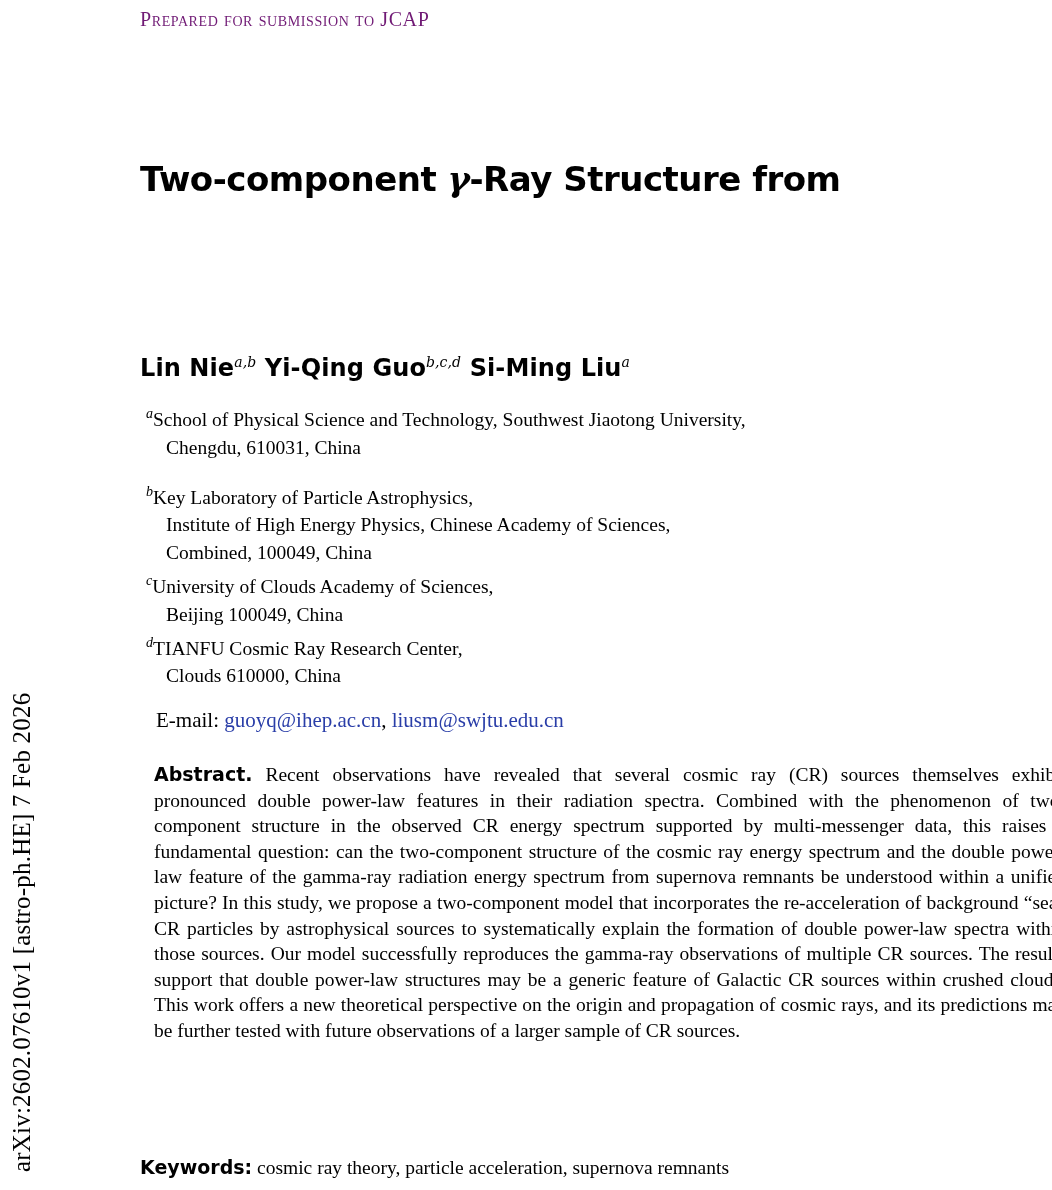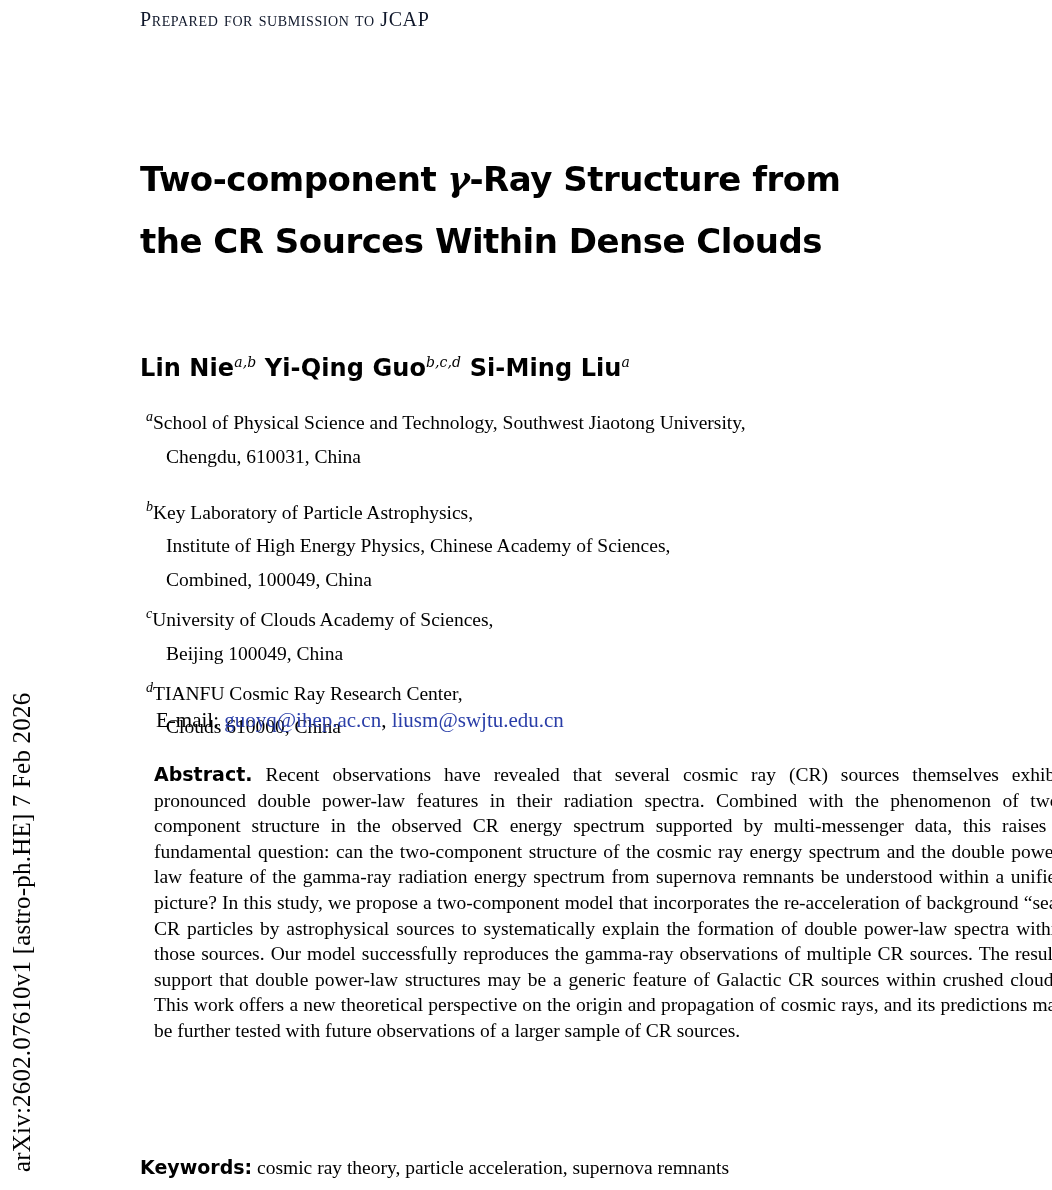--- a/index.html
+++ b/index.html
@@ -46,21 +46,21 @@
     height: 1190px;
   }
 
   .journal-line {
     position: absolute;
     left: 0px;
     top: 8px;
     font-variant: small-caps;
     font-size: 20px;
     letter-spacing: 0.6px;
-    color: #0f172a;
+    color: #701a75;
   }
 
   .title {
     position: absolute;
     left: 0px;
     top: 148px;
     width: 912px;
     font-family: "DejaVu Sans", sans-serif;
     font-weight: bold;
     font-size: 34px;
@@ -91,21 +91,21 @@
     font-family: "DejaVu Serif", serif;
     vertical-align: super;
   }
 
   .affils {
     position: absolute;
     left: 6px;
     top: 400px;
     width: 900px;
     font-size: 19.5px;
-    line-height: 34px;
+    line-height: 28px;
   }
   .affil {
     margin-bottom: 0px;
     text-indent: -10px;
     padding-left: 10px;
   }
   .affil-gap { height: 16px; }
   .affil sup {
     font-style: italic;
     font-size: 14px;
@@ -162,21 +162,20 @@
 <body>
 
 <div class="arxiv-stamp">arXiv:2602.07610v1  [astro-ph.HE]  7 Feb 2026</div>
 
 <div class="page">
 
   <div class="journal-line">Prepared for submission to JCAP</div>
 
   <div class="title">
     <span>Two-component </span><span class="gamma">γ</span><span>-Ray Structure from</span><br>
-    <span>the CR Sources Within Dense Clouds</span>
   </div>
 
   <div class="authors">
     <span>Lin Nie</span><sup>a,b</sup>
     <span>Yi-Qing Guo</span><sup>b,c,d</sup>
     <span>Si-Ming Liu</span><sup>a</sup>
   </div>
 
   <div class="affils">
 

